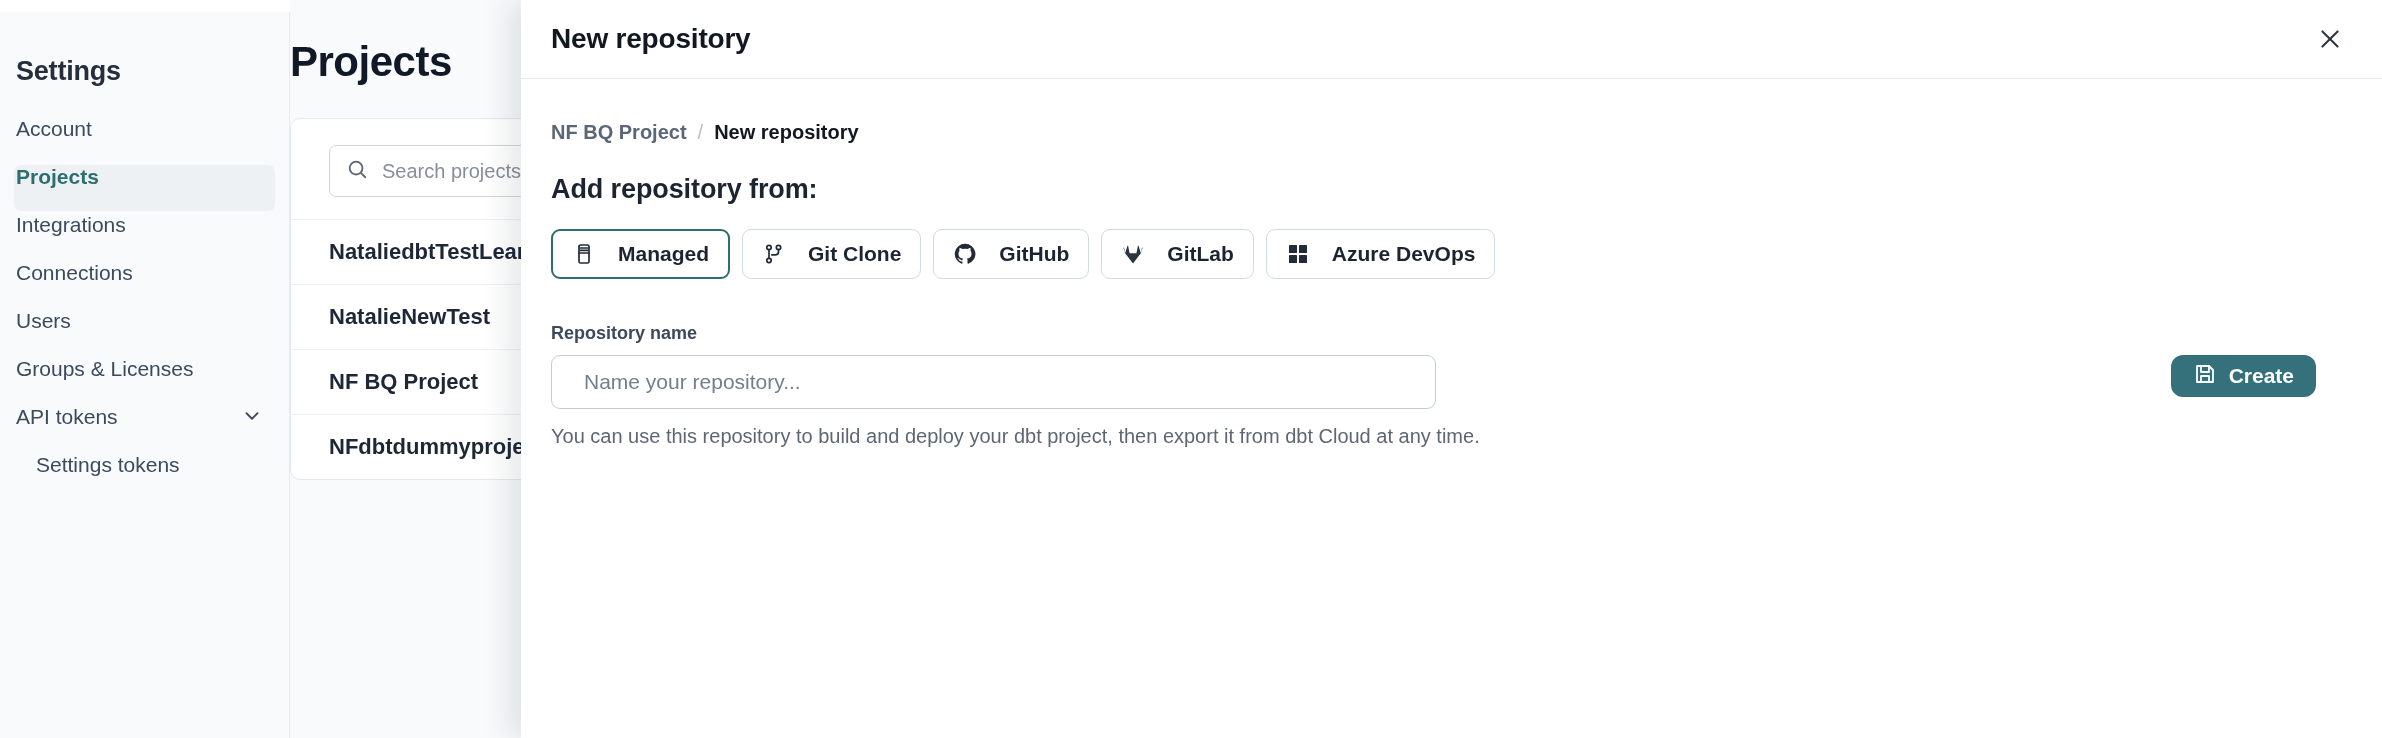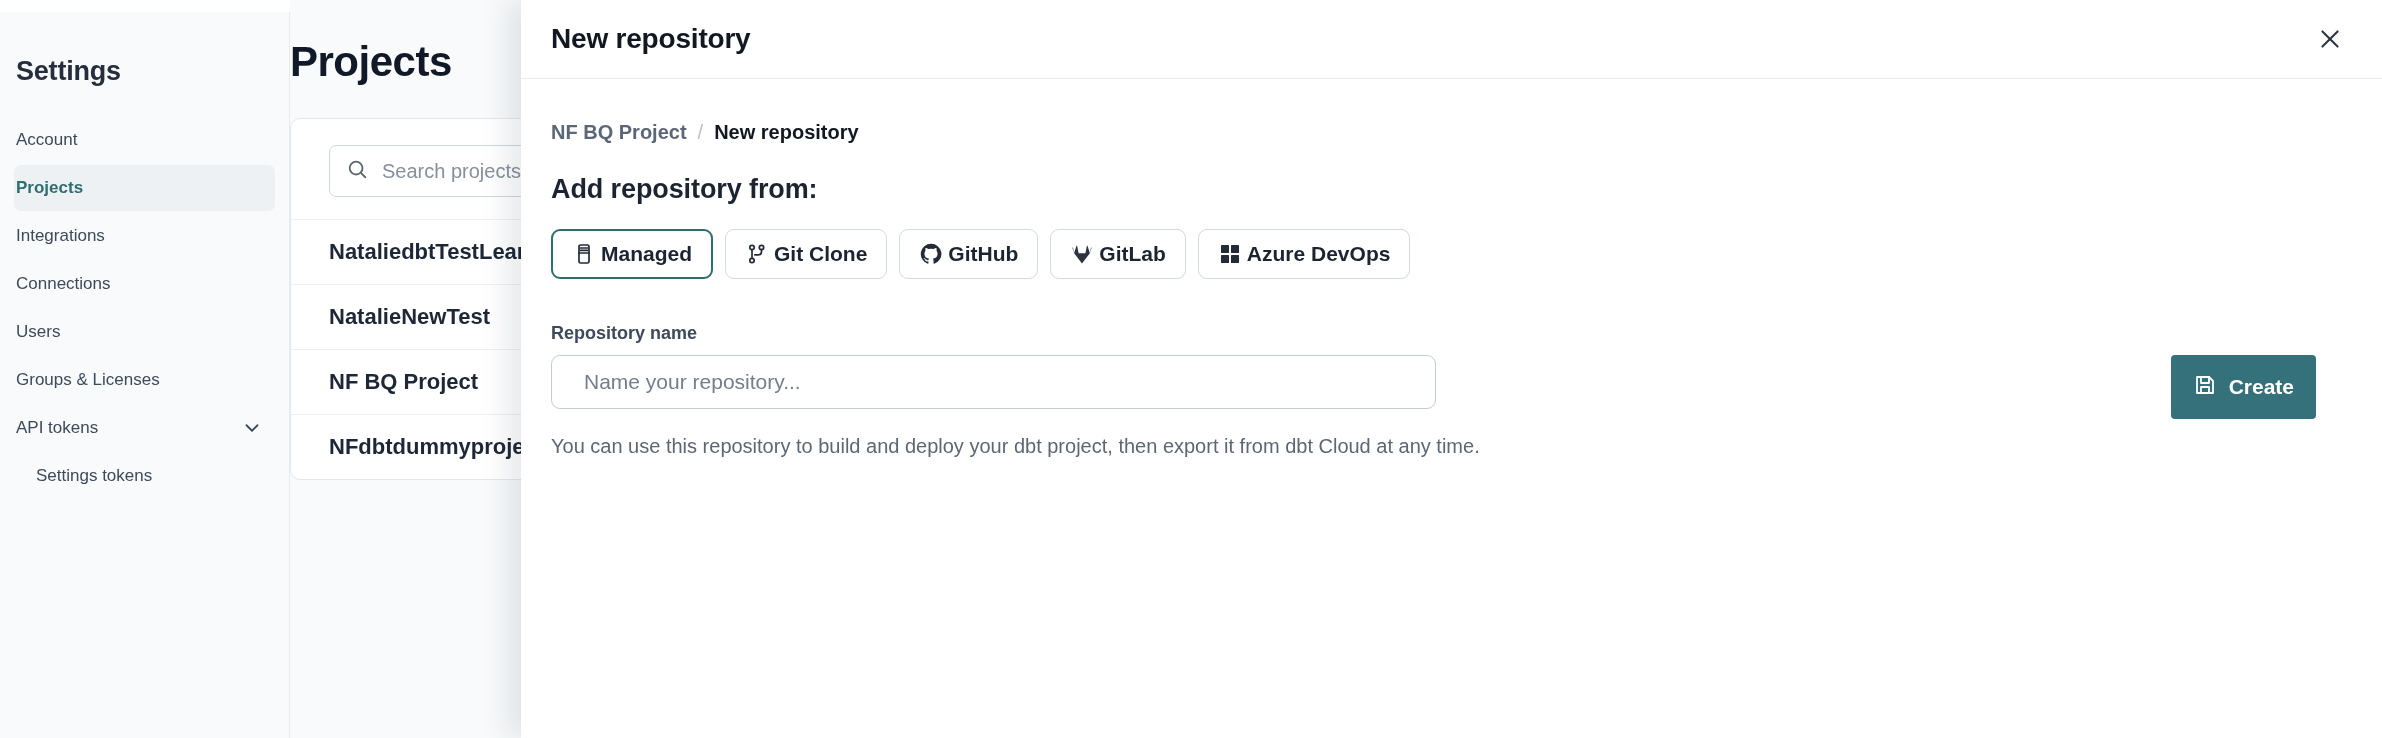--- a/index.html
+++ b/index.html
@@ -17,24 +17,24 @@
     width: 290px; height: 738px;
     background: #f8fafb;
     border-right: 1px solid #e7ebee;
     padding-top: 44px;
   }
   .sidebar-title {
     font-size: 27px; font-weight: 700; color: #262e3d;
     padding: 0 0 0 16px; margin-bottom: 30px; letter-spacing: -0.2px;
   }
   .nav-item {
-    display: flex; align-items: center; justify-content: space-between;
+    display: flex; align-items: flex-start; justify-content: space-between;
     height: 46px; margin: 0 14px 2px 14px;
     padding: 0 12px 0 2px;
-    font-size: 17px; color: #3d4a5c; border-radius: 7px;
+    font-size: 21px; color: #3d4a5c; border-radius: 7px;
     cursor: pointer; white-space: nowrap;
   }
   .nav-item.active {
     background: #eef1f3; color: #2d6e6e; font-weight: 600;
   }
   .nav-item.sub { padding-left: 22px; }
   .chev {
     width: 22px; height: 22px; display: inline-block;
     flex: 0 0 auto;
   }
@@ -108,21 +108,21 @@
   .bc-sep  { color: #b9c1cb; font-weight: 400; }
   .bc-cur  { color: #121821; font-weight: 700; }
 
   .section-head {
     font-size: 27px; font-weight: 700; color: #1b2430;
     margin-bottom: 24px; letter-spacing: -0.1px;
   }
 
   .source-row { display: flex; gap: 12px; margin-bottom: 44px; }
   .source-btn {
-    display: flex; align-items: center; gap: 5px;
+    display: flex; align-items: center; gap: 22px;
     height: 50px; padding: 0 19px;
     border: 1px solid #d3dae1; border-radius: 9px;
     background: #fff; cursor: pointer;
     font-size: 21px; font-weight: 700; color: #1b2430;
     white-space: nowrap;
   }
   .source-btn.selected {
     border: 2px solid #2d6e6e;
   }
   .source-btn .ic { display: flex; align-items: center; color: #222b36; }
@@ -135,22 +135,22 @@
   .name-input {
     flex: 0 0 885px;
     height: 54px; border: 1px solid #c3ccd6; border-radius: 9px;
     padding: 0 32px; font-size: 21px; color: #2b3340;
     font-family: "Liberation Sans", sans-serif; outline: none;
     background: #fff;
   }
   .name-input::placeholder { color: #737e8c; }
   .create-btn {
     display: flex; align-items: center; gap: 12px;
-    height: 64px; padding: 0 22px;
-    background: #35717a; border: 0; border-radius: 4px;
+    height: 42px; padding: 0 22px;
+    background: #35717a; border: 0; border-radius: 12px;
     color: #ffffff; font-size: 21px; font-weight: 600;
     font-family: "Liberation Sans", sans-serif; cursor: pointer;
     margin-left: auto; margin-right: 36px;
   }
   .helper {
     margin-top: 16px; font-size: 20px; color: #5d6773;
   }
 </style>
 </head>
 <body>

